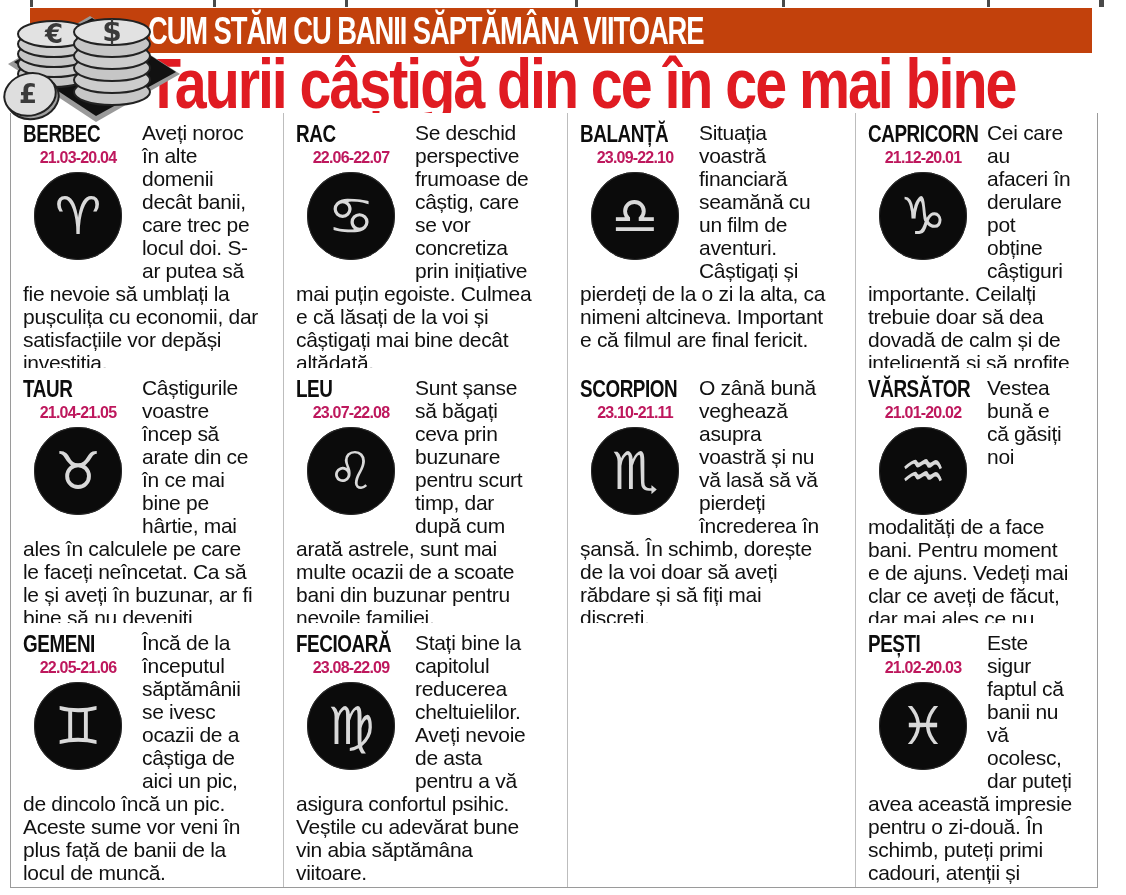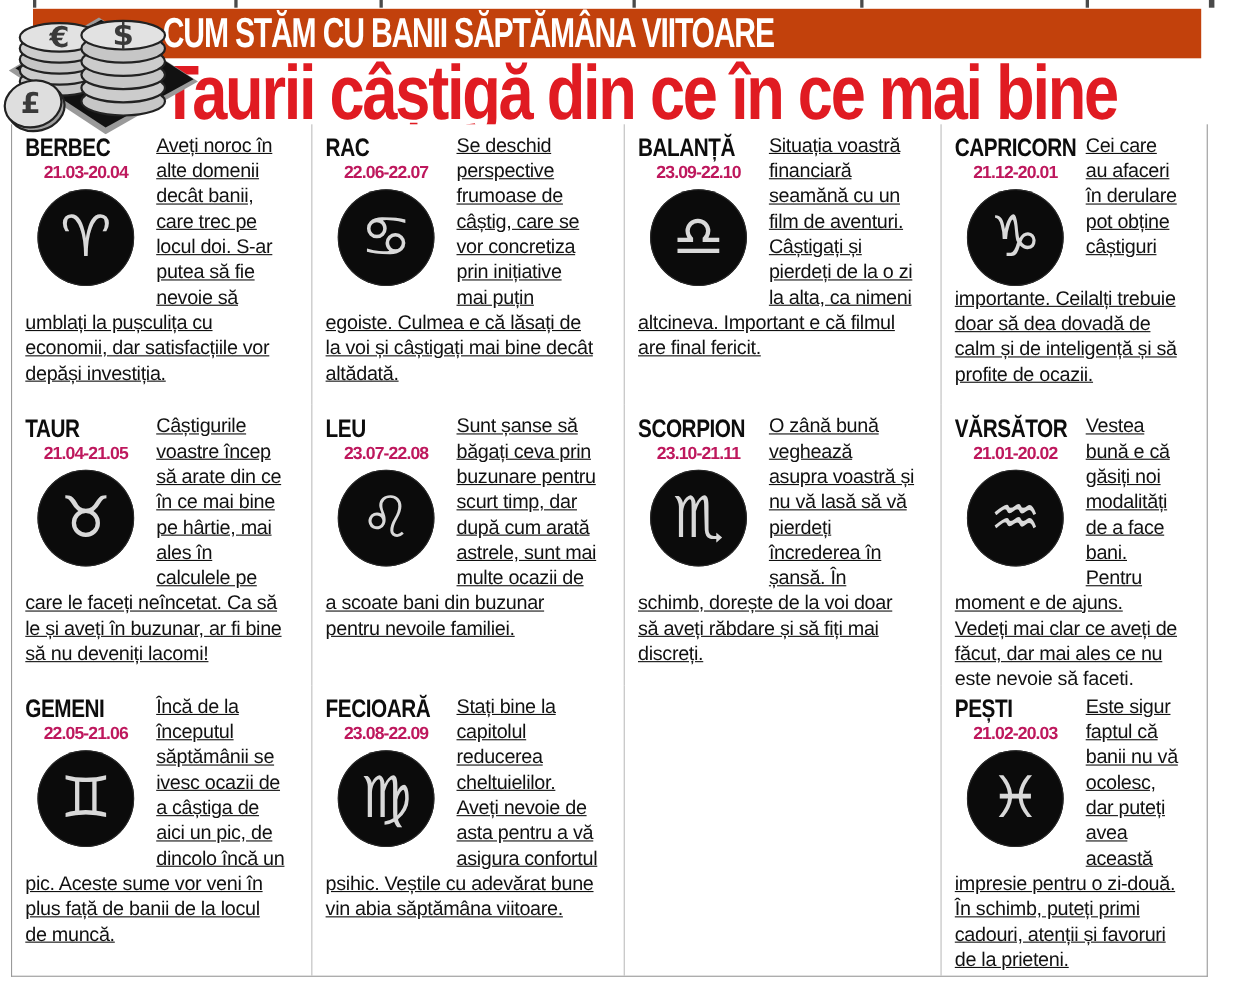--- a/index.html
+++ b/index.html
@@ -23,31 +23,31 @@
   
   .coins{position:absolute;left:0;top:0;z-index:5;}
 
   
   .content{
     position:absolute;left:10px;top:113px;width:1088px;height:775px;box-sizing:border-box;
     border:1px solid #9a9a9a;border-top:none;
     display:grid;grid-template-columns:273px 284px 288px 1fr;grid-template-rows:255px 255px 1fr;
     background:#fff;
   }
-  .cell{box-sizing:border-box;padding:8px 24px 0 12px;overflow:hidden;border-right:1px solid #bdbdbd;text-decoration:underline;}
+  .cell{box-sizing:border-box;padding:8px 24px 0 12px;overflow:hidden;border-right:1px solid #bdbdbd;}
   .cell.last-col{border-right:none;}
 
   .sign-block{float:left;width:110px;margin-right:9px;}
   .sign-name{margin:0;font-size:23px;font-weight:700;white-space:nowrap;letter-spacing:-0.5px;
     transform:scaleX(0.82);transform-origin:left top;color:#0d0d0d;}
   .sign-dates{font-size:16px;font-weight:700;letter-spacing:-0.8px;text-align:center;margin-top:1px;color:#be185d;}
   .sign-icon{width:88px;height:88px;border-radius:50%;background:#0b0b0b;margin:5px auto 0;
     display:flex;align-items:center;justify-content:center;box-shadow:0 0 0 1px #2a2a2a inset;}
   .glyph{color:#d9d9d9;font-size:52px;line-height:1;font-family:"DejaVu Sans",sans-serif;}
-  .sign-text{margin:0;font-size:18px;line-height:23px;letter-spacing:-0.3px;color:#111;}
+  .sign-text{margin:0;font-size:21px;line-height:23px;letter-spacing:-0.3px;color:#111;}
 </style>
 </head>
 <body>
 
 <div class="edge-artifact" style="left:30px"></div>
 <div class="edge-artifact" style="left:213px"></div>
 <div class="edge-artifact" style="left:345px"></div>
 <div class="edge-artifact" style="left:575px"></div>
 <div class="edge-artifact" style="left:782px"></div>
 <div class="edge-artifact" style="left:987px"></div>

